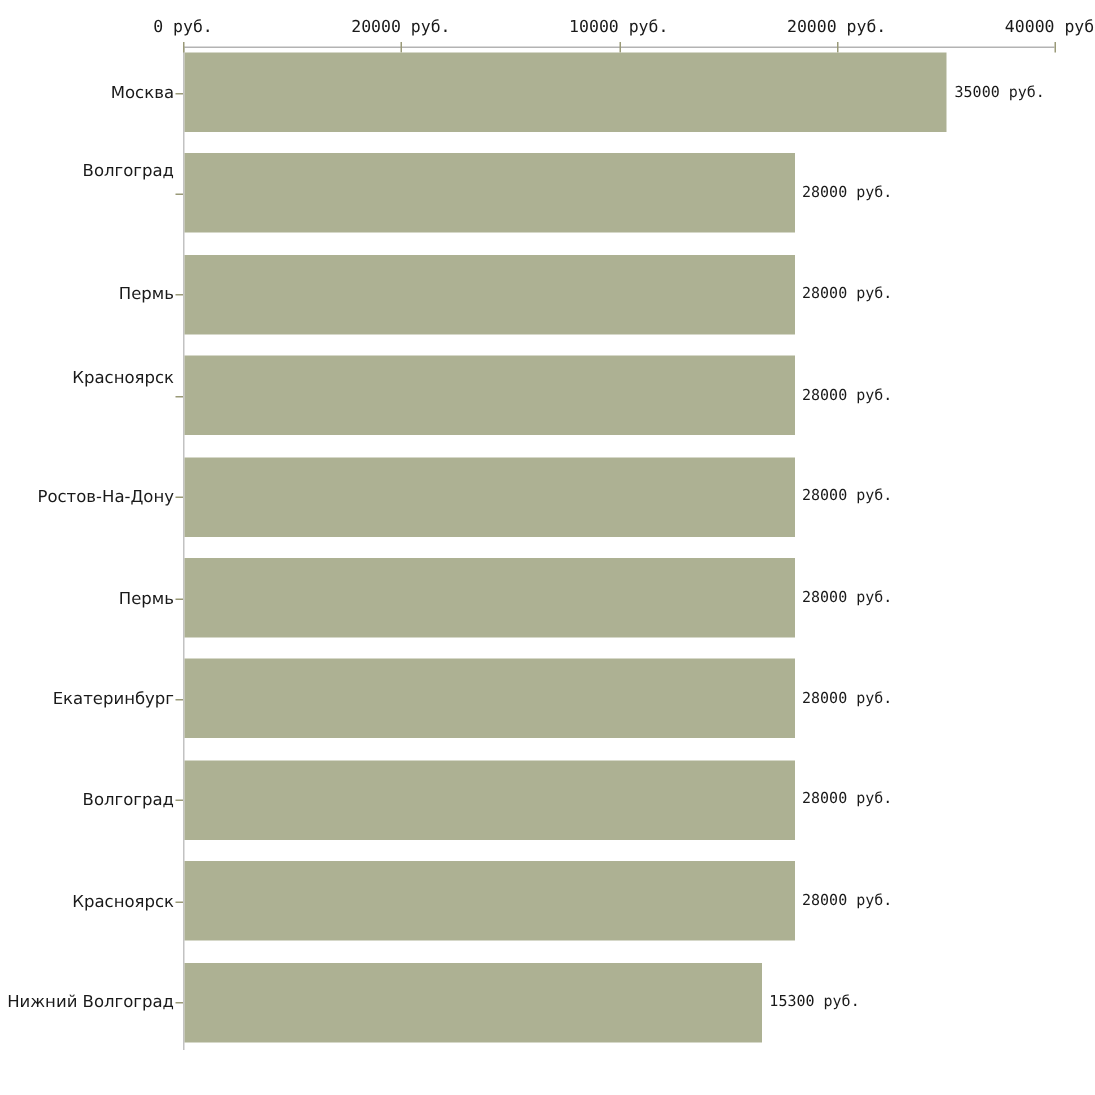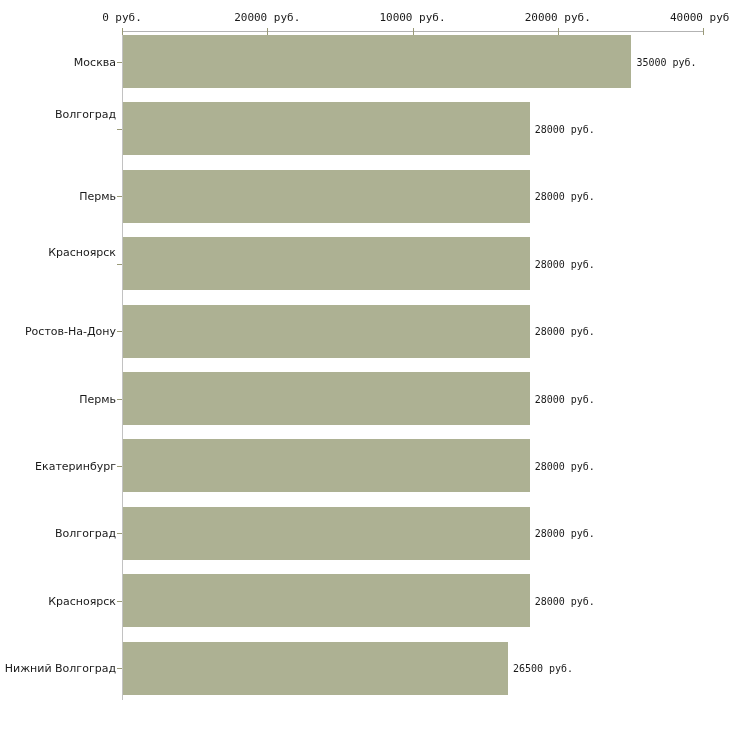--- a/index.html
+++ b/index.html
@@ -144,16 +144,16 @@
       <div class="bar-value-label" style="left: 534.7px; top: 331.1px;">28000 руб.</div>
       <div class="bar" title="Самара: 28000 руб." style="top: 372px; height: 53px; width: 406.7px; background: rgb(173, 177, 147);"></div>
       <div class="bar-value-label" style="left: 534.7px; top: 398.5px;">28000 руб.</div>
       <div class="bar" title="Екатеринбург: 28000 руб." style="top: 439.4px; height: 53px; width: 406.7px; background: rgb(173, 177, 147);"></div>
       <div class="bar-value-label" style="left: 534.7px; top: 465.9px;">28000 руб.</div>
       <div class="bar" title="Челябинск: 28000 руб." style="top: 506.8px; height: 53px; width: 406.7px; background: rgb(173, 177, 147);"></div>
       <div class="bar-value-label" style="left: 534.7px; top: 533.3px;">28000 руб.</div>
       <div class="bar" title="Новосибирск: 28000 руб." style="top: 574.2px; height: 53px; width: 406.7px; background: rgb(173, 177, 147);"></div>
       <div class="bar-value-label" style="left: 534.7px; top: 600.7px;">28000 руб.</div>
       <div class="bar" title="Нижний Новгород: 26500 руб." style="top: 641.6px; height: 53px; width: 384.912px; background: rgb(173, 177, 147);"></div>
-      <div class="bar-value-label" style="left: 512.912px; top: 668.1px;">26500 руб.</div>
+      <div class="bar-value-label" style="left: 512.912px; top: 668.1px;">15300 руб.</div>
     </div>
 
 </div>
 
 </body></html>

